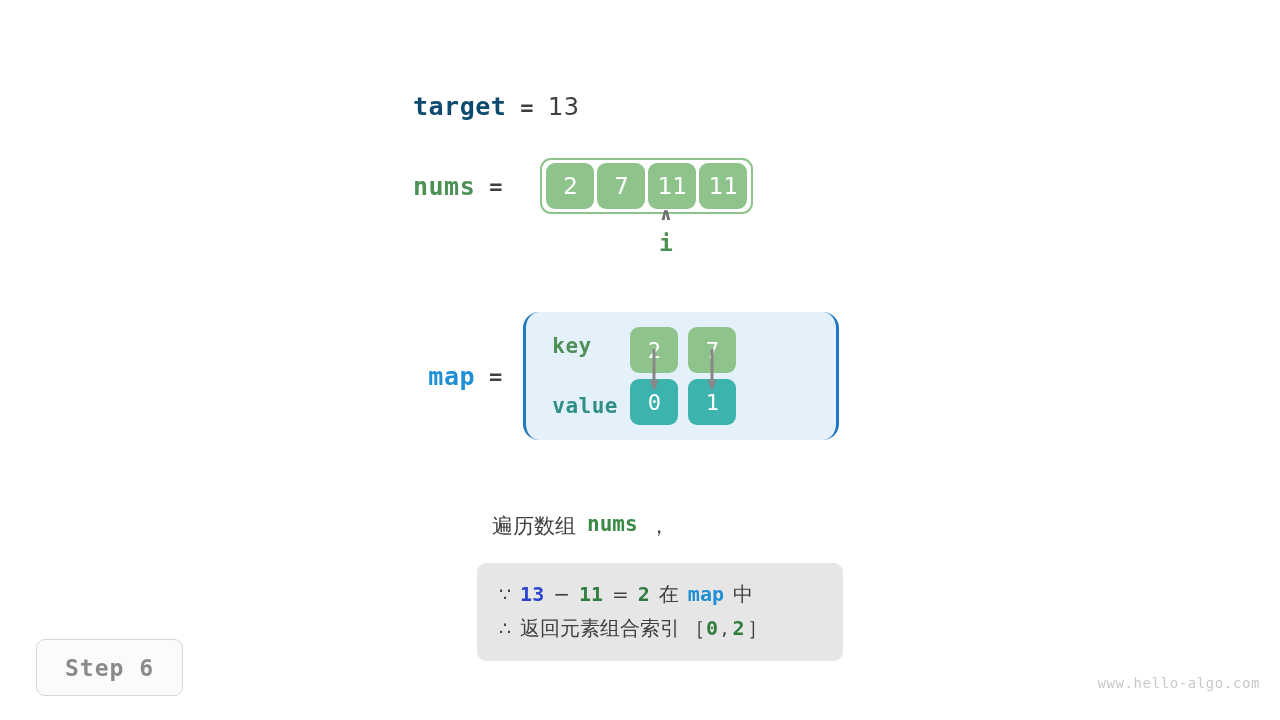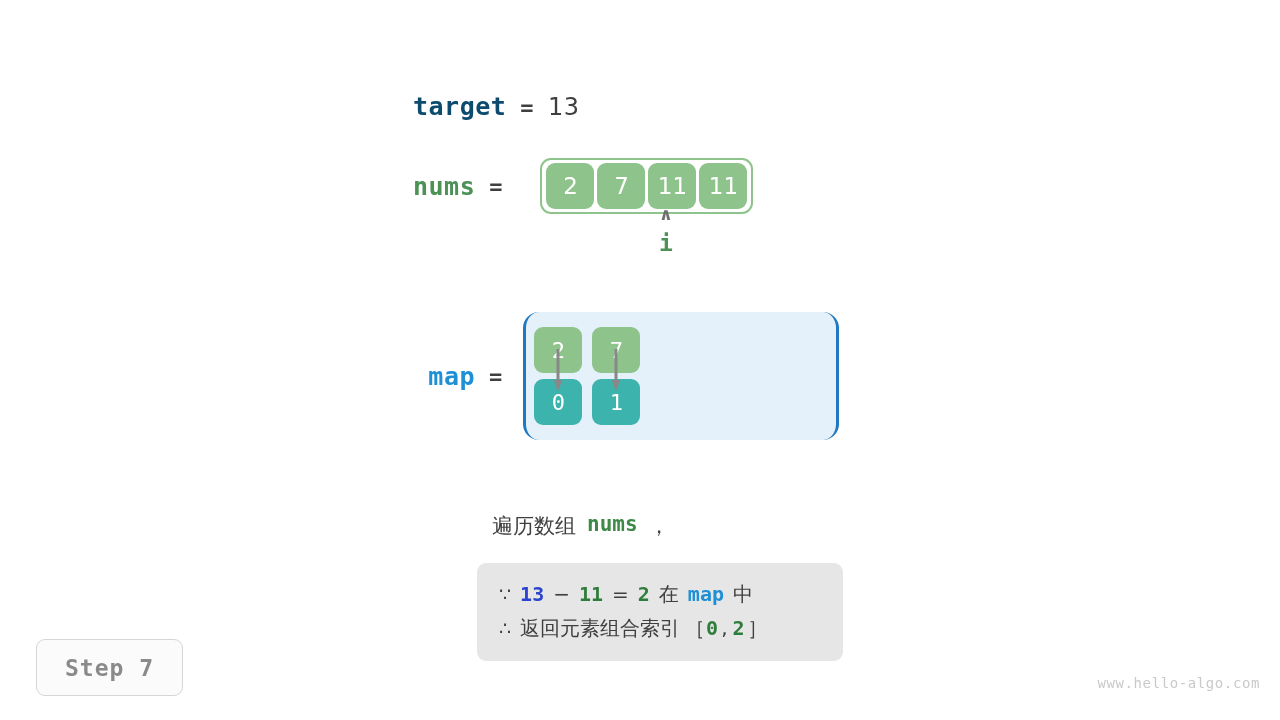--- a/index.html
+++ b/index.html
@@ -303,20 +303,24 @@
 
   <div class="abs pointer">
     <div class="pointer-caret">∧</div>
     <div class="pointer-label">i</div>
   </div>
 
   <div class="abs map-row">
     <span class="var-map">map</span>
     <span class="map-eq">=</span>
     <div class="map-box">
+      <div class="kv-labels">
+        <div class="kv-label label-key">key</div>
+        <div class="kv-label label-value">value</div>
+      </div>
       <div class="kv-cols">
 
         <div class="kv-col">
           <div class="kv-cell kv-key">2</div>
           <div class="kv-cell kv-value">0</div>
           <svg class="kv-arrow" viewBox="0 0 12 44">
             <line x1="6" y1="0" x2="6" y2="33" stroke="#888888" stroke-width="3"></line>
             <polygon points="6,42 1.5,31 10.5,31" fill="#888888"></polygon>
           </svg>
         </div>
@@ -357,17 +361,17 @@
       <span class="sym">∴</span>
       <span>返回元素组合索引</span>
       <span style="margin-left:-4px">［</span>
       <span class="n-green" style="margin-left:-8px">0</span>
       <span style="margin-left:-6px">,</span>
       <span class="n-green" style="margin-left:-4px">2</span>
       <span style="margin-left:-6px">］</span>
     </div>
   </div>
 
-  <div class="abs step-badge">Step 7</div>
+  <div class="abs step-badge">Step 6</div>
 
   <div class="abs watermark">www.hello-algo.com</div>
 
 </div>
 
 </body></html>

